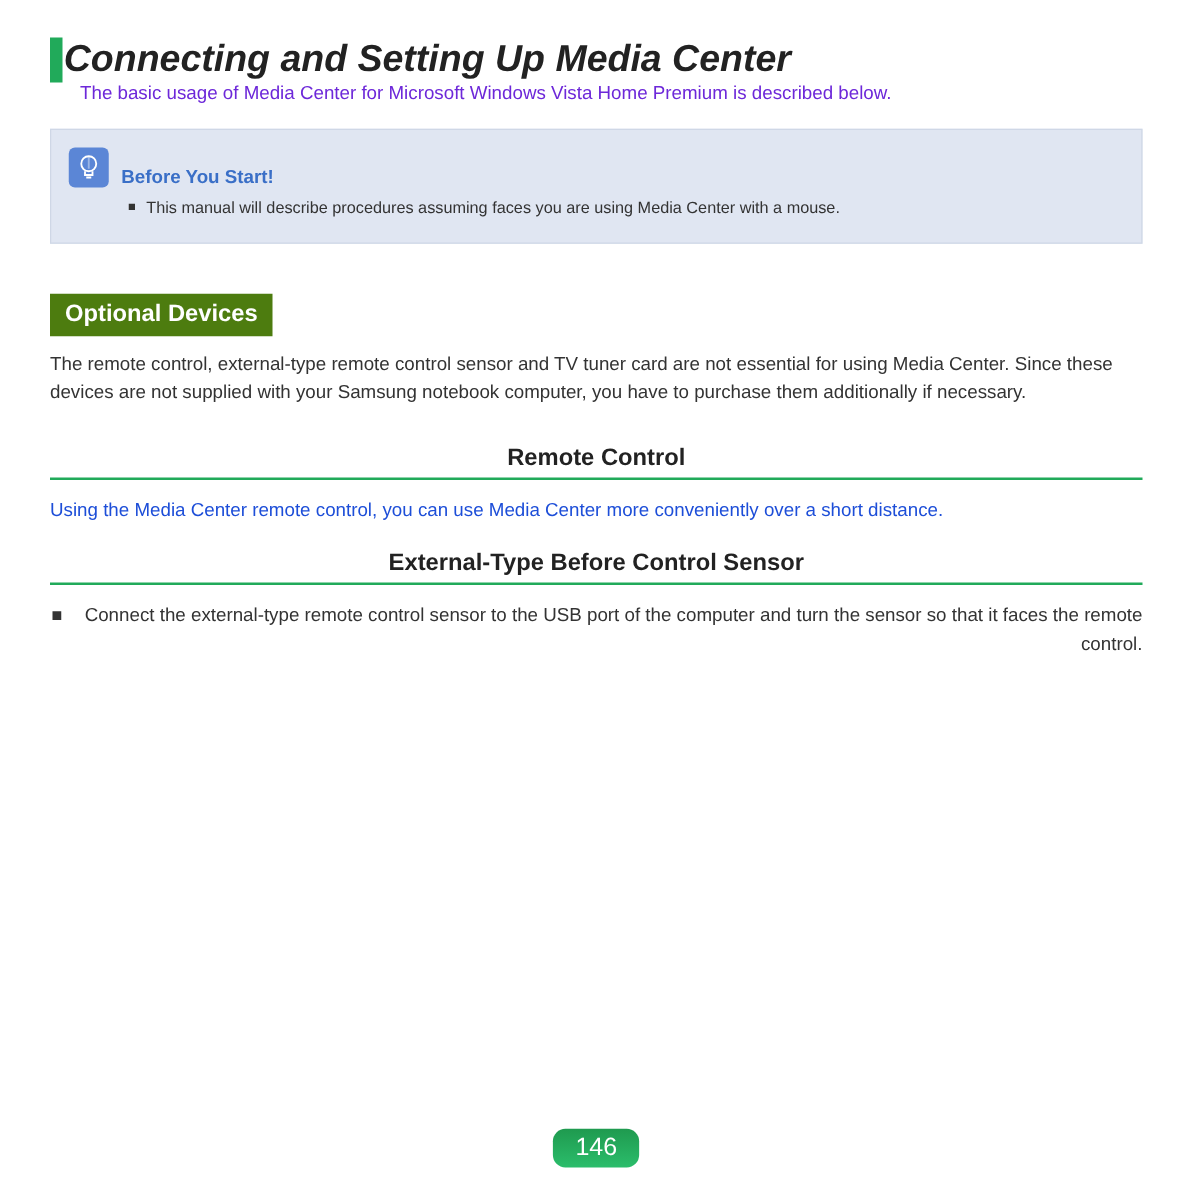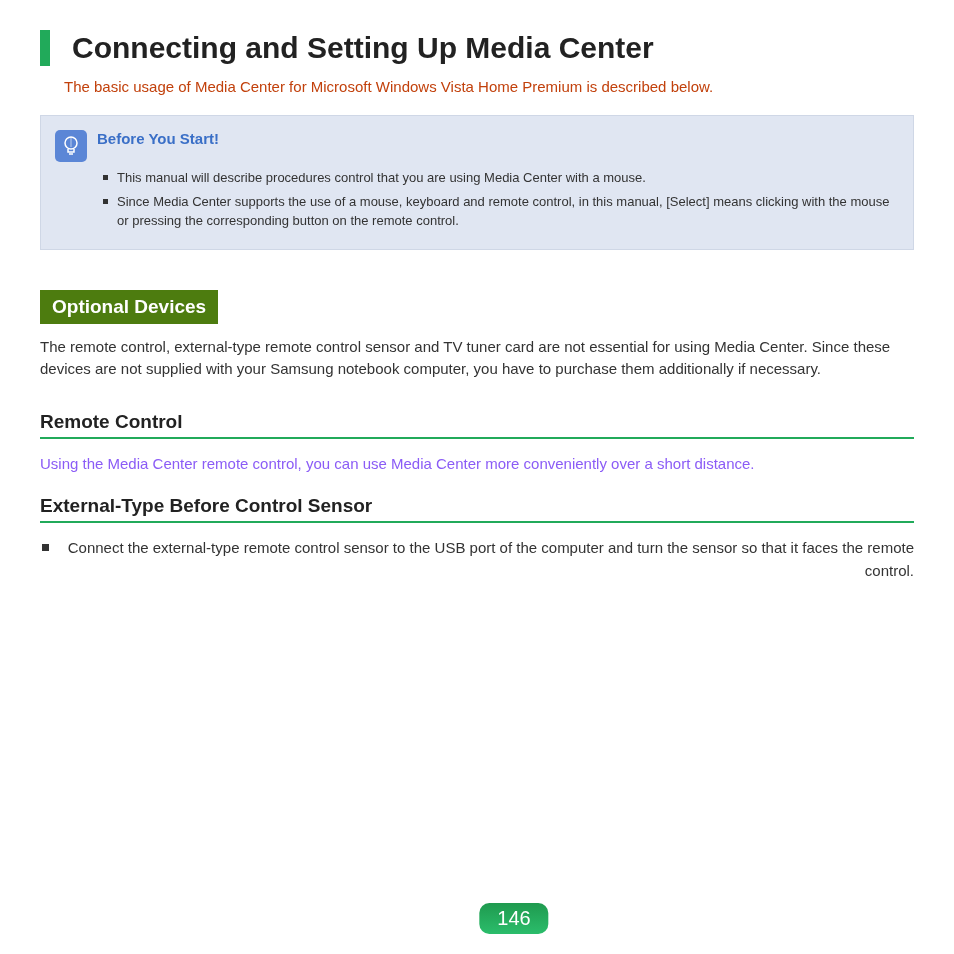--- a/index.html
+++ b/index.html
@@ -11,47 +11,48 @@
     height: 954px;
     box-sizing: border-box;
     position: relative;
   }
   .page {
     padding: 30px 40px 80px 40px;
   }
   .title-row {
     display: flex;
     align-items: center;
-    gap: 22px;
+    gap: 1px;
+    font-style: italic;
   }
   .green-bar {
     width: 10px;
     height: 36px;
     background: #21aa5a;
   }
   h1 {
     font-size: 30px;
     font-weight: bold;
     margin: 0;
     color: #222;
   }
   .intro {
     font-size: 15px;
-    margin: 12px 0 20px 24px;
-    color: #c2410c;
+    margin: 0 0 20px 24px;
+    color: #6d28d9;
   }
   .note-box {
     background: #e0e6f2;
     border: 1px solid #cfd7e6;
     padding: 14px 18px 14px 14px;
     margin: 0 0 40px 0;
   }
   .note-head {
     display: flex;
-    align-items: flex-start;
+    align-items: flex-end;
     gap: 10px;
     margin-bottom: 6px;
   }
   .bulb-icon {
     width: 32px;
     height: 32px;
     background: #5b86d6;
     border-radius: 5px;
     display: flex;
     align-items: center;
@@ -98,29 +99,30 @@
   .section-text {
     font-size: 15px;
     line-height: 1.5;
     color: #333;
     margin-bottom: 30px;
   }
   h3 {
     font-size: 19px;
     color: #222;
     margin: 20px 0 4px 0;
+    text-align: center;
   }
   .green-underline {
     border-bottom: 2px solid #21aa5a;
     margin-bottom: 14px;
   }
   .body-text {
     font-size: 15px;
     line-height: 1.5;
-    color: #8b5cf6;
+    color: #1d4ed8;
     margin-bottom: 20px;
   }
   .bullet-row {
     display: flex;
     align-items: flex-start;
     gap: 10px;
     font-size: 15px;
     line-height: 1.5;
     margin-left: 2px;
     text-align: right;
@@ -135,21 +137,20 @@
   .page-num {
     position: absolute;
     left: 50%;
     bottom: 20px;
     transform: translateX(-50%);
     background: linear-gradient(#1f9a4f, #2bbd6b);
     color: #fff;
     font-size: 20px;
     padding: 4px 18px;
     border-radius: 10px;
-    margin-left: 37px;
   }
 </style>
 </head>
 <body>
 
 <div class="page">
 
   <div class="title-row">
     <div class="green-bar"></div>
     <h1>Connecting and Setting Up Media Center</h1>
@@ -162,22 +163,21 @@
         <svg width="18" height="22" viewBox="0 0 18 22" fill="none" stroke="#fff" stroke-width="1.5">
           <circle cx="9" cy="8" r="6" fill="none"></circle>
           <path d="M6 14 L6 17 L12 17 L12 14" fill="none"></path>
           <line x1="7" y1="19" x2="11" y2="19"></line>
           <line x1="9" y1="2" x2="9" y2="12" stroke-opacity="0.4"></line>
         </svg>
       </div>
       <div class="note-title">Before You Start!</div>
     </div>
     <ul class="note-list">
-      <li>This manual will describe procedures control that you are using Media Center with a mouse.</li>
-      <li>Since Media Center supports the use of a mouse, keyboard and remote control, in this manual, [Select] means clicking with the mouse or pressing the corresponding button on the remote control.</li>
+      <li>This manual will describe procedures assuming faces you are using Media Center with a mouse.</li>
     </ul>
   </div>
 
   <div>
     <div class="section-badge">Optional Devices</div>
     <div class="section-text">The remote control, external-type remote control sensor and TV tuner card are not essential for using Media Center. Since these devices are not supplied with your Samsung notebook computer, you have to purchase them additionally if necessary.</div>
   </div>
 
   <div>
     <h3>Remote Control</h3>

